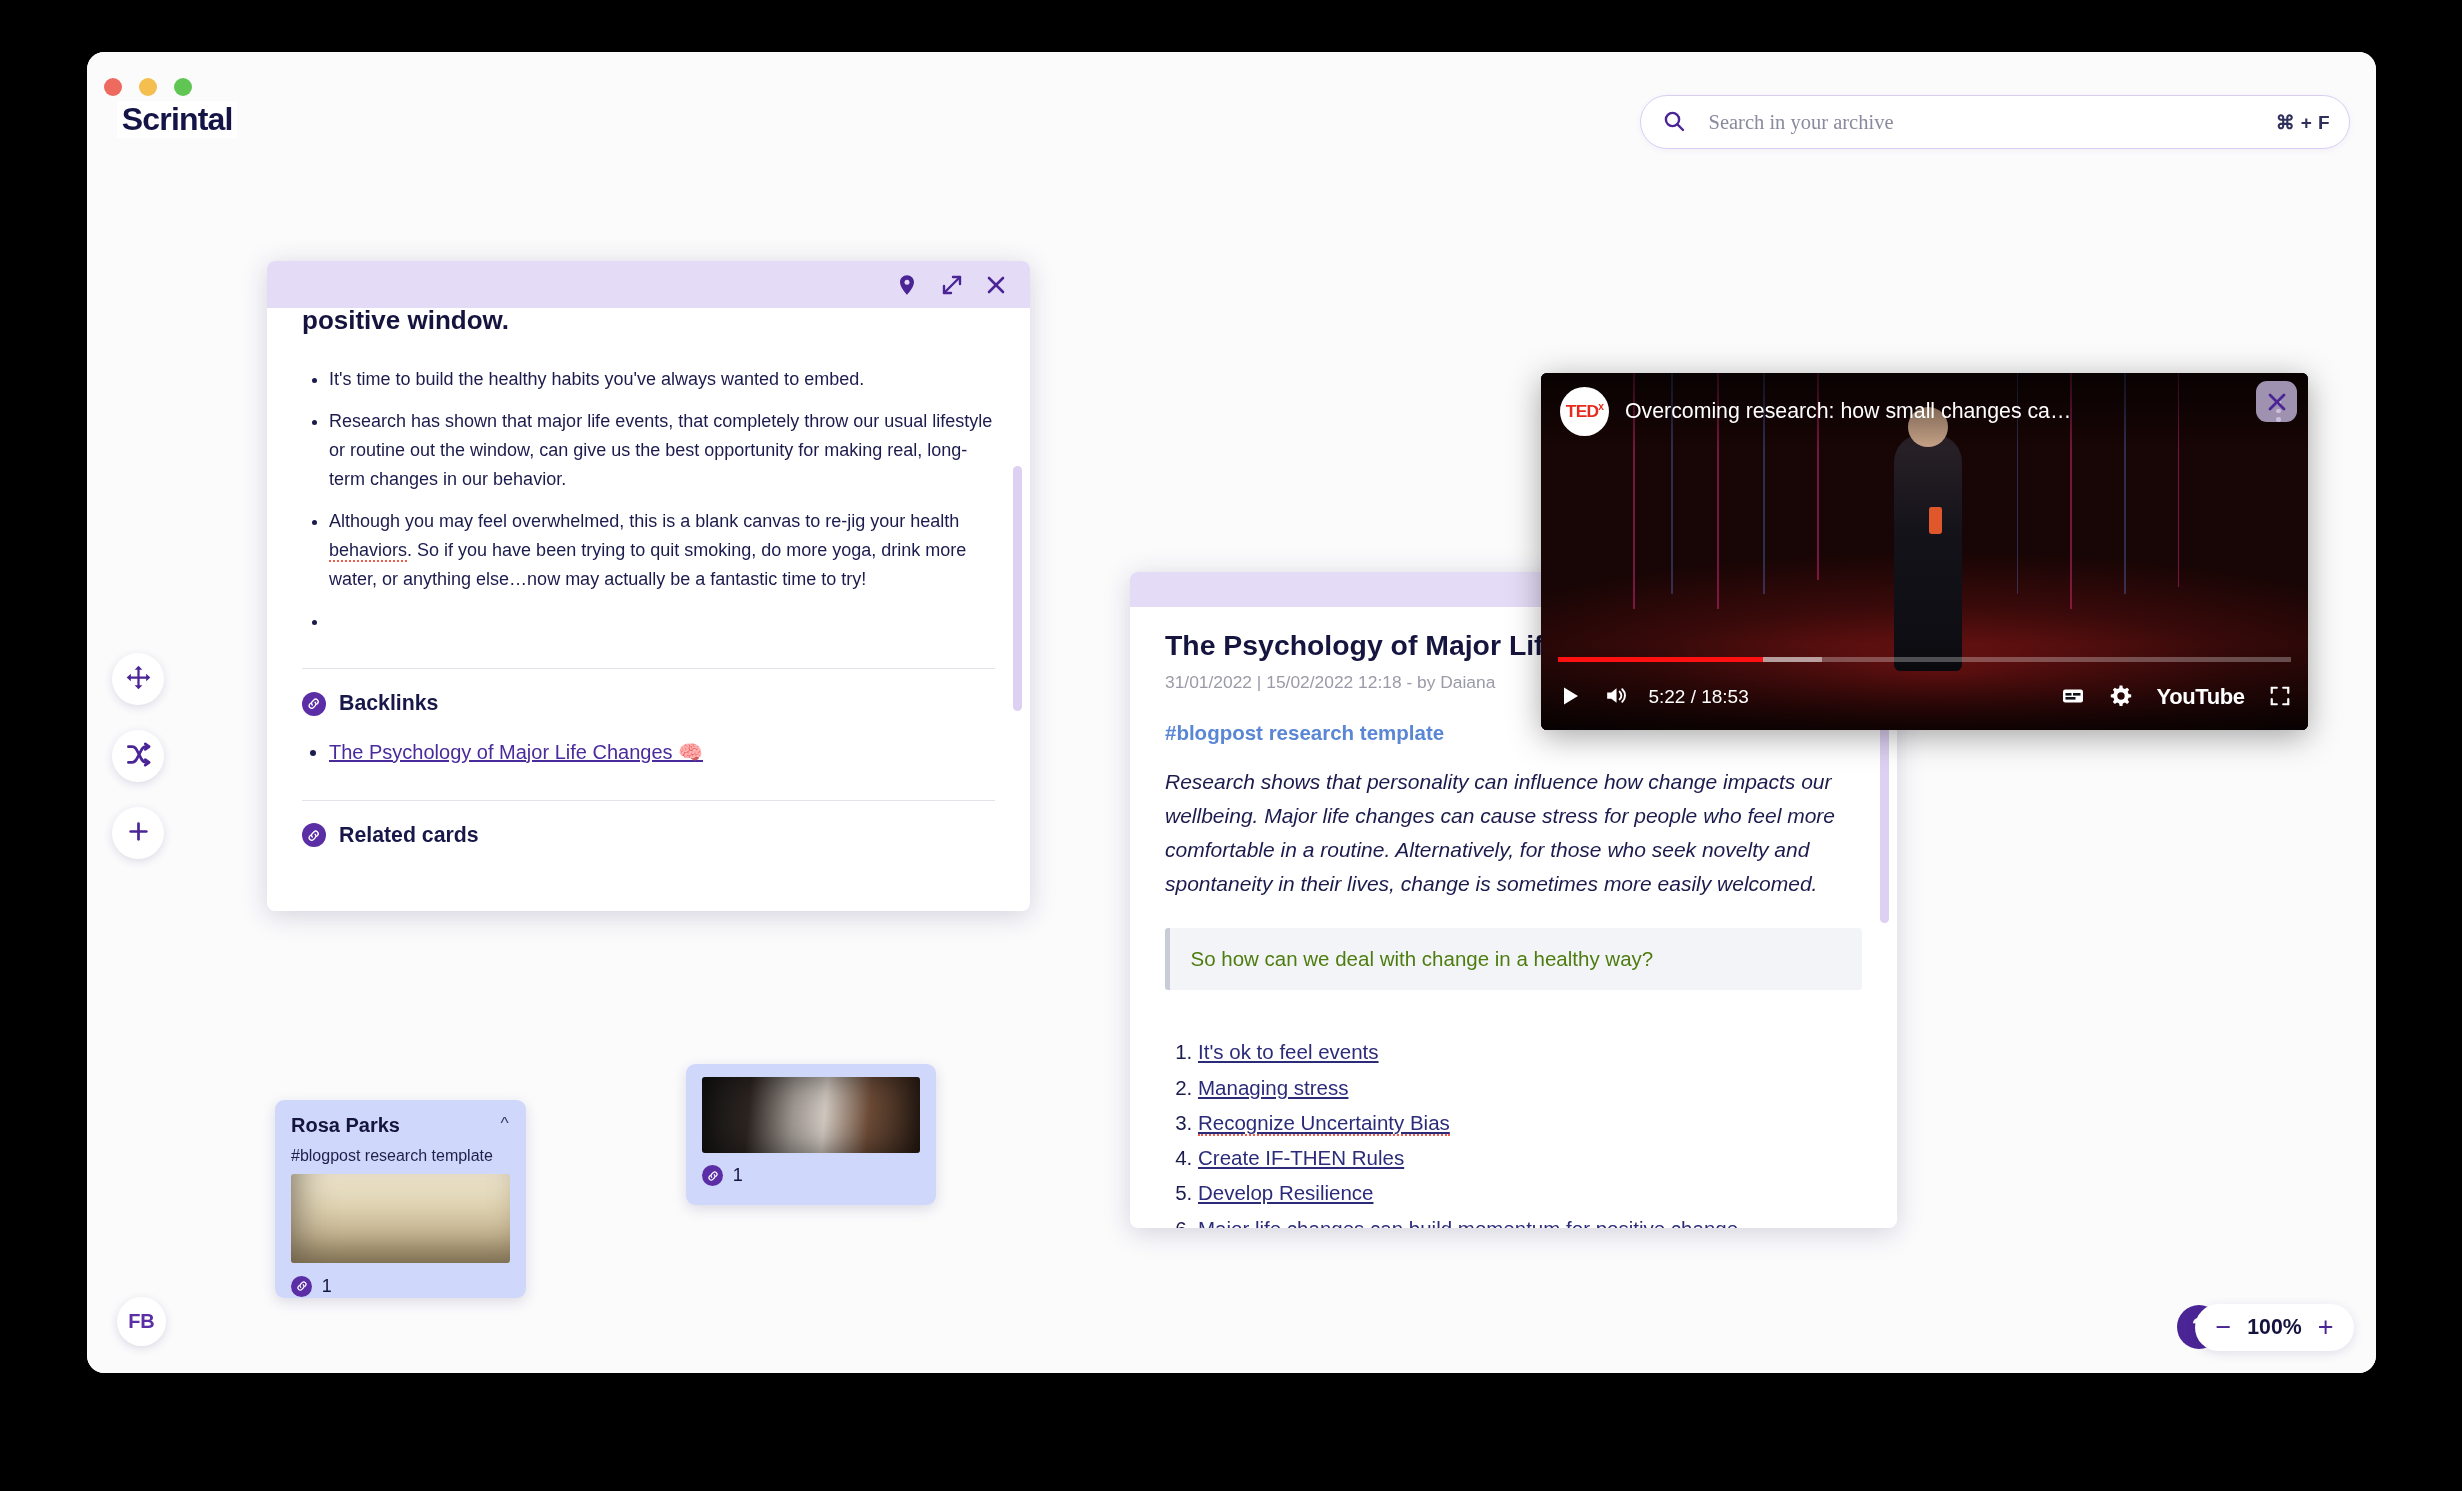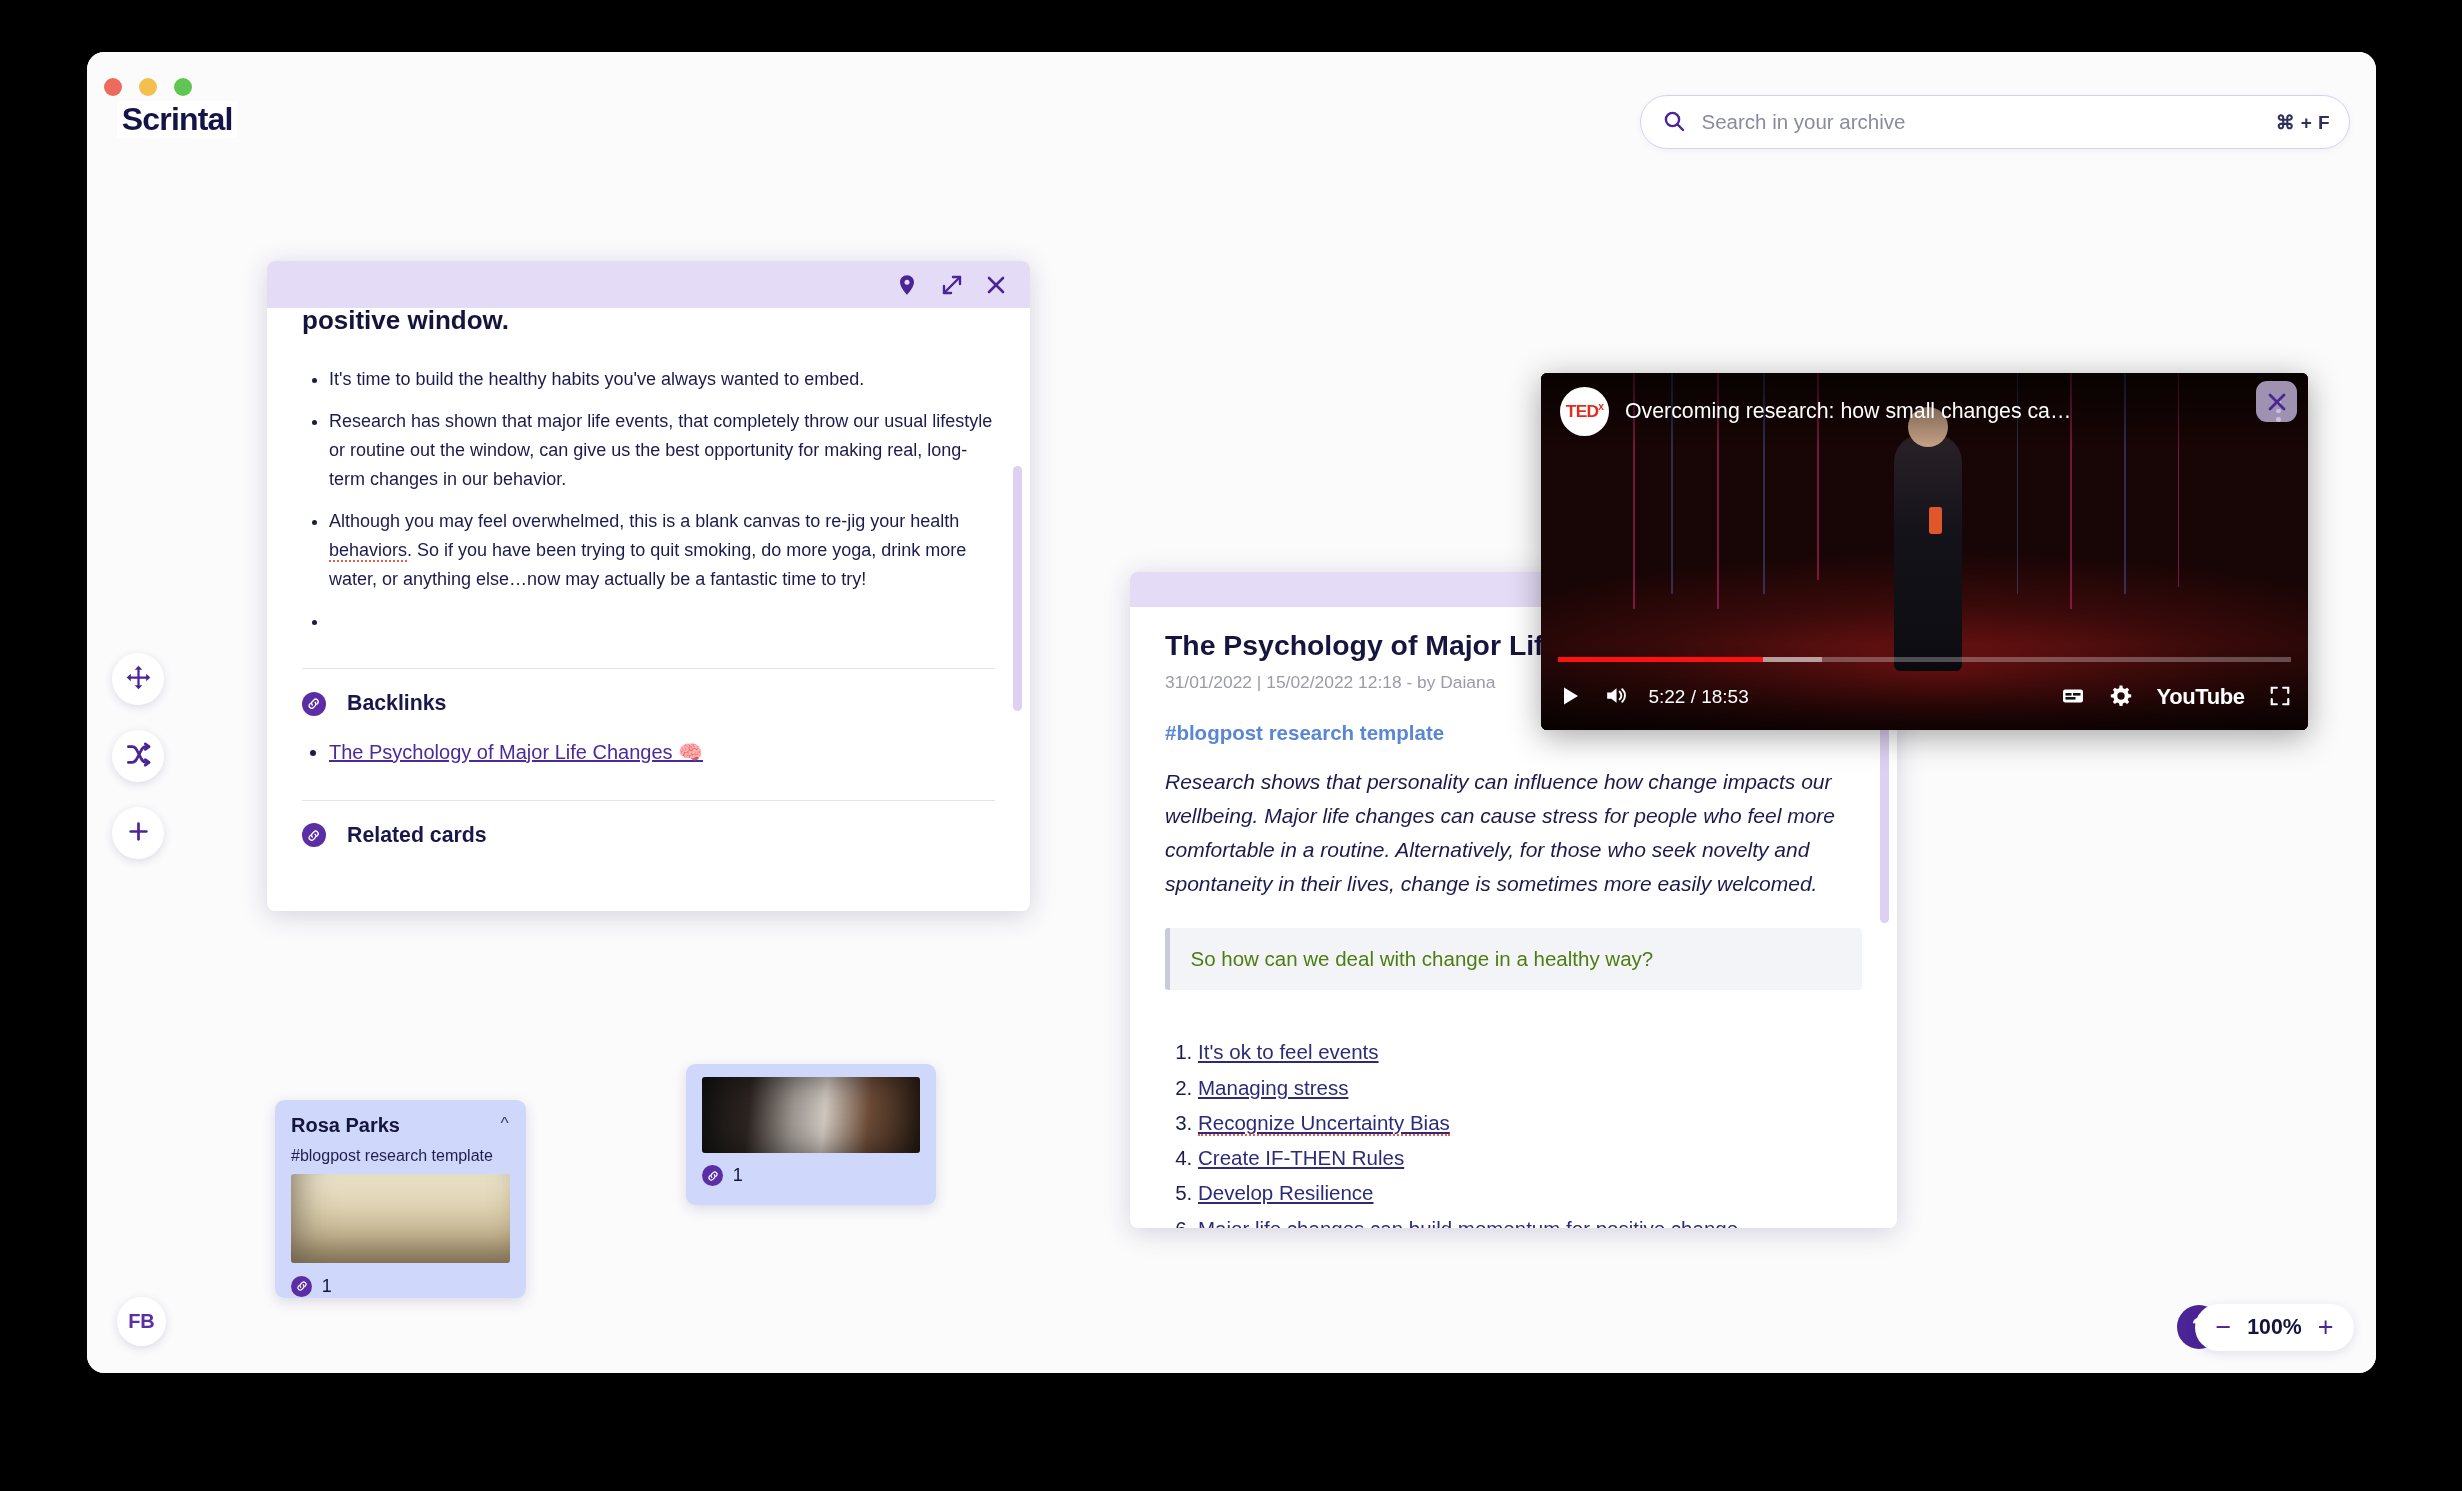--- a/index.html
+++ b/index.html
@@ -44,22 +44,22 @@
   #searchbar {
     position: absolute; right: 26px; top: 43px;
     width: 710px; height: 54px;
     border: 1.6px solid #d9cdf2; border-radius: 27px;
     background: #fff;
     display: flex; align-items: center; padding: 0 19px 0 20.5px;
     box-shadow: 0 1.6px 6.3px rgba(90,60,160,.06);
   }
   #search-input {
     flex: 1; border: none; outline: none; background: transparent;
-    font-family: Liberation Sans, sans-serif; font-size: 20.5px;
-    color: #20204a; margin-left: 16px;
+    font-family: Liberation Serif, serif; font-size: 20.5px;
+    color: #20204a; margin-left: 23px;
   }
   #search-input::placeholder { color: #8a8a9e; }
   .kbd-hint { font-size: 19px; font-weight: 700; color: #30305c; letter-spacing: 0.4px; }
 
   
   #canvas {
     position: absolute; left: 0; top: 103px;
     width: 100%; height: calc(100% - 103px);
     background: #fbfbfc;
     overflow: hidden;
@@ -110,21 +110,21 @@
   ul.bullets { margin: 28.4px 0 0 27px; }
   ul.bullets li {
     font-size: 18px; line-height: 1.62; margin-bottom: 12.6px;
     color: #1b1b4d;
   }
   .sp-err { border-bottom: 2.4px dotted #f05a4a; }
 
   hr.sep { border: none; border-top: 1.6px solid #e3e3ea; margin: 24px 0 0 0; }
 
   .sect-head {
-    display: flex; align-items: center; gap: 21px;
+    display: flex; align-items: center; gap: 13px;
     margin-top: 22px; font-size: 21.3px; font-weight: 700; color: #17174a;
   }
   .chip {
     width: 24px; height: 24px; border-radius: 50%;
     background: #5b2ea6; display: flex; align-items: center; justify-content: center;
     flex: 0 0 auto;
   }
   ul.linklist { margin: 20.5px 0 0 27px; }
   ul.linklist li { font-size: 20px; line-height: 1.5; color: #1b1b4d; }
   ul.linklist a { color: #4a2b9c; text-decoration: underline; }

